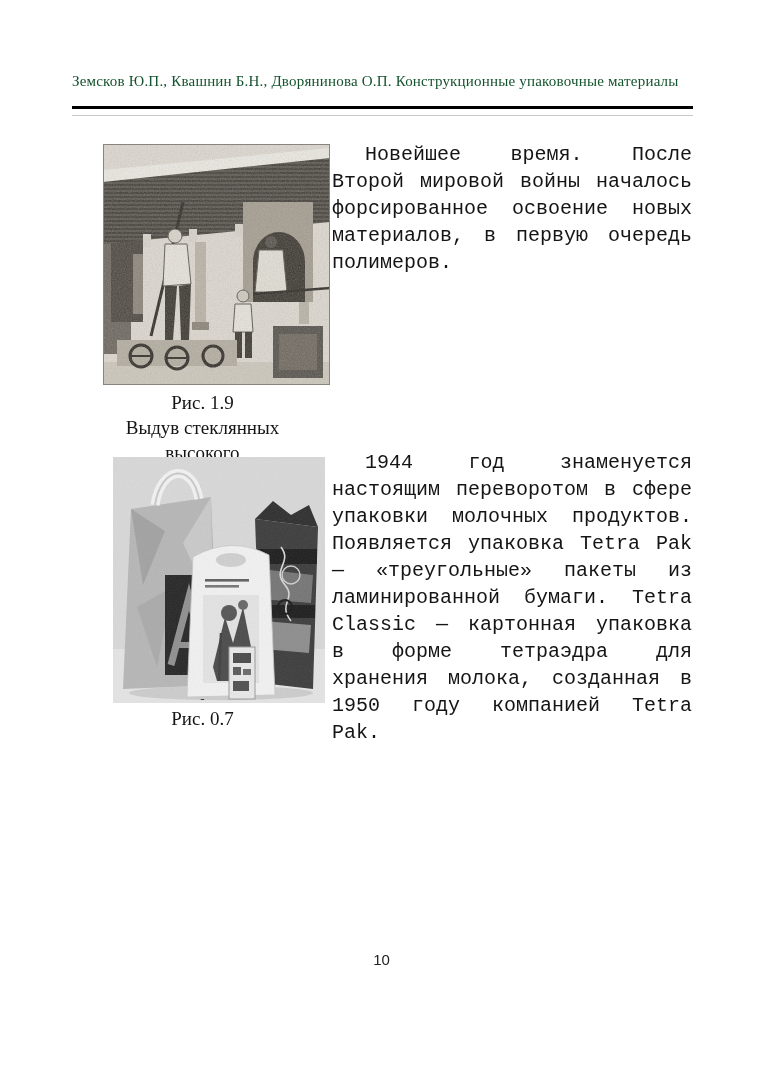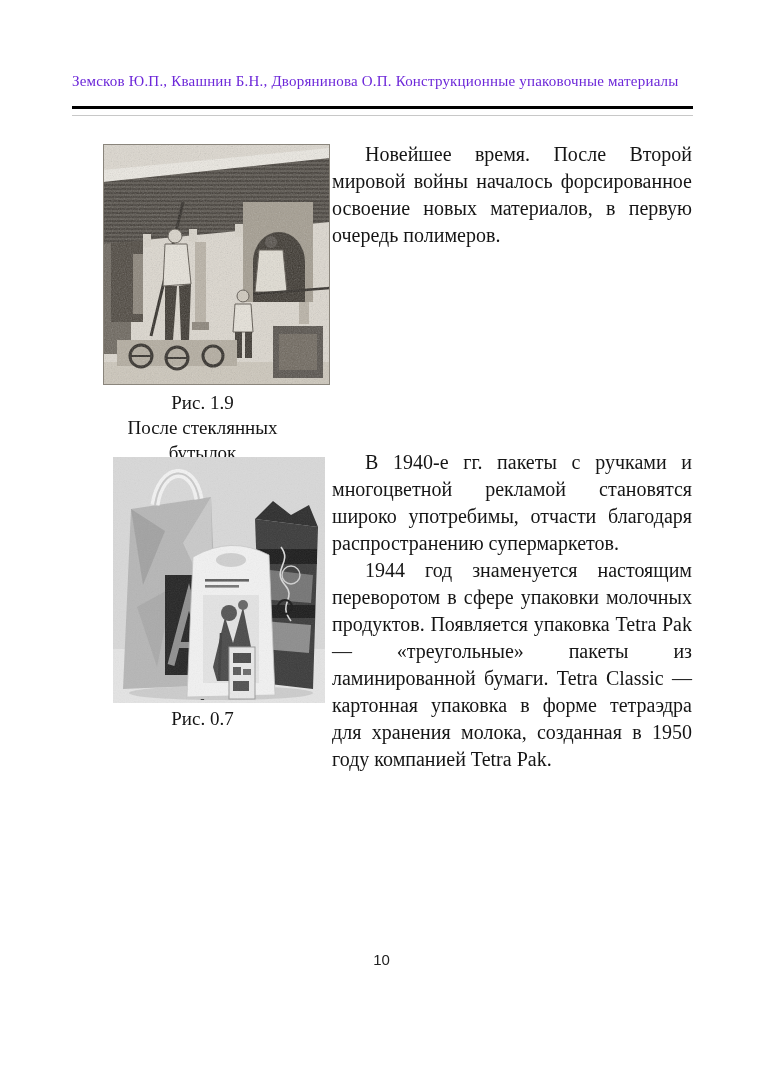--- a/index.html
+++ b/index.html
@@ -3,39 +3,39 @@
 <meta charset="utf-8">
 <style>
   html,body{margin:0;padding:0;background:#ffffff;}
   .page{
     position:relative;width:763px;height:1079px;background:#ffffff;
     font-family:"Liberation Serif", serif;color:#1c1c1c;overflow:hidden;
   }
   .abs{position:absolute;}
   .running-header{
     left:72px;top:73px;width:622px;
-    font-size:15px;letter-spacing:0.2px;color:#6d28d9;
+    font-size:15px;letter-spacing:0.2px;color:#14532d;
   }
   .rule-thick{left:72px;top:106px;width:621px;height:3px;background:#000;}
   .rule-thin{left:72px;top:115px;width:621px;height:1px;background:#c8c8c8;}
   .fig{left:103px;top:144px;width:227px;height:241px;}
   .fig2{left:113px;top:457px;width:212px;height:246px;}
   .fig svg,.fig2 svg{display:block;}
   .caption{
     width:205px;text-align:center;font-size:19px;line-height:25px;color:#151515;
   }
   .cap1{left:100px;top:390px;}
   .cap-mark{left:100px;top:692px;width:205px;text-align:center;font-size:13px;line-height:13px;color:#333;}
   .cap2{left:100px;top:706px;}
   .textcol{
     left:332px;width:360px;font-size:20px;line-height:27px;color:#151515;
   }
   .colA{top:141px;}
   .colB{top:449px;}
-  .textcol p{margin:0;text-indent:33px;text-align:justify;}
+  .textcol p{margin:0;text-indent:33px;text-align:justify;font-family:Liberation Mono, monospace;}
   .pagenum{
     left:0;top:951px;width:763px;text-align:center;
     font-family:"Liberation Sans", sans-serif;font-size:15px;color:#222;
   }
 </style>
 </head>
 <body>
 
 <div class="page">
 
@@ -107,21 +107,21 @@
         <rect x="170" y="182" width="50" height="52" fill="#55504a"></rect>
         <rect x="176" y="190" width="38" height="36" fill="#6e675d"></rect>
       </g>
       <rect width="227" height="241" filter="url(#grain1)" opacity="0.32"></rect>
       <rect x="0.5" y="0.5" width="226" height="240" fill="none" stroke="#8a857c" stroke-width="1"></rect>
     </svg>
   </div>
 
   <div class="abs caption cap1">
     <div>Рис. 1.9</div>
-    <div>После стеклянных бутылок</div>
+    <div>Выдув стеклянных высокого</div>
   </div>
 
   <div class="abs fig2">
     <svg width="212" height="246" viewBox="0 0 212 246">
       <defs>
         <filter id="grain2" x="0%" y="0%" width="100%" height="100%">
           <feTurbulence type="fractalNoise" baseFrequency="0.9" numOctaves="2" seed="3"></feTurbulence>
           <feColorMatrix type="saturate" values="0"></feColorMatrix>
         </filter>
       </defs>
@@ -176,19 +176,18 @@
 
   <div class="abs caption cap2">
     <div>Рис. 0.7</div>
   </div>
 
   <div class="abs textcol colA">
     <p>Новейшее время. После Второй мировой войны началось форсированное освоение новых материалов, в первую очередь полимеров.</p>
   </div>
 
   <div class="abs textcol colB">
-    <p>В 1940-е гг. пакеты с ручками и многоцветной рекламой становятся широко употребимы, отчасти благодаря распространению супермаркетов.</p>
     <p>1944 год знаменуется настоящим переворотом в сфере упаковки молочных продуктов. Появляется упаковка Tetra Pak — «треугольные» пакеты из ламинированной бумаги. Tetra Classic — картонная упаковка в форме тетраэдра для хранения молока, созданная в 1950 году компанией Tetra Pak.</p>
   </div>
 
   <div class="abs pagenum">10</div>
 
 </div>
 
 </body></html>

